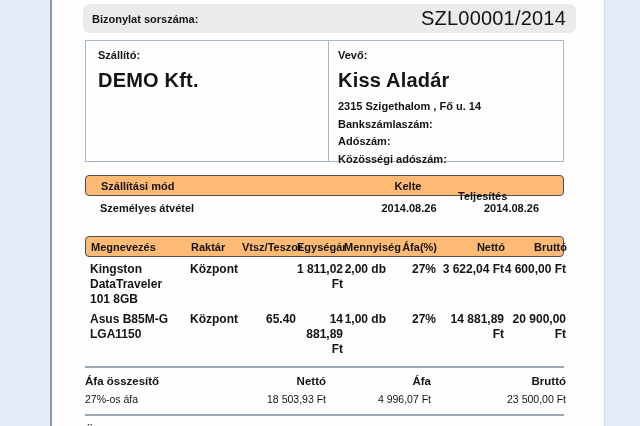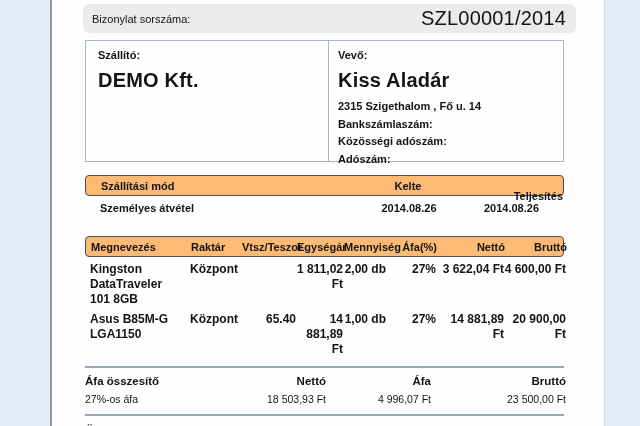--- a/index.html
+++ b/index.html
@@ -34,21 +34,21 @@
   .docnum-bar {
     margin: 4px -12px 0 -2px;
     height: 29px;
     background: #ebebeb;
     border-radius: 7px;
     display: flex;
     align-items: center;
     justify-content: space-between;
     padding: 0 10px 0 9px;
   }
-  .docnum-label { font-size: 11px; font-weight: normal; text-align: center; }
+  .docnum-label { font-size: 11px; font-weight: bold; text-align: center; }
   .docnum-value { font-size: 20px; font-weight: 400; letter-spacing: 0.2px; }
   
   .parties {
     margin-top: 7px;
     height: 122px;
     border: 1px solid #a7b6c8;
     display: flex;
   }
   .party { padding: 8px 10px 0 12px; }
   .party.left { width: 243px; border-right: 1px solid #a7b6c8; }
@@ -64,21 +64,21 @@
     height: 21px;
     display: flex;
     align-items: center;
     font-size: 11px;
     font-weight: bold;
   }
   
   .ship-bar { margin-top: 13px; }
   .ship-mode-h { flex: 1; padding-left: 15px; }
   .ship-kelte-h { width: 100px; text-align: center; }
-  .ship-telj-h { width: 105px; text-align: right; margin-top: 21px; }
+  .ship-telj-h { width: 105px; text-align: left; margin-top: 21px; }
   .ship-row {
     display: flex;
     margin-top: 6px;
     font-size: 11px;
     font-weight: bold;
   }
   .ship-mode-c { flex: 1; padding-left: 15px; }
   .ship-kelte-c { width: 100px; text-align: center; }
   .ship-telj-c { width: 105px; text-align: center; }
   
@@ -127,22 +127,22 @@
     <div class="party left">
       <div class="party-label">Szállító:</div>
       <div class="party-name">DEMO Kft.</div>
     </div>
     <div class="party right">
       <div class="party-label">Vevő:</div>
       <div class="party-name">Kiss Aladár</div>
       <div class="party-lines">
         <div>2315 Szigethalom , Fő u. 14</div>
         <div>Bankszámlaszám:</div>
+        <div>Adószám:</div>
         <div>Közösségi adószám:</div>
-        <div>Adószám:</div>
       </div>
     </div>
   </div>
 
   <div class="lav-bar ship-bar">
     <span class="ship-mode-h">Szállítási mód</span>
     <span class="ship-kelte-h">Kelte</span>
     <span class="ship-telj-h">Teljesítés</span>
   </div>
   <div class="ship-row">

